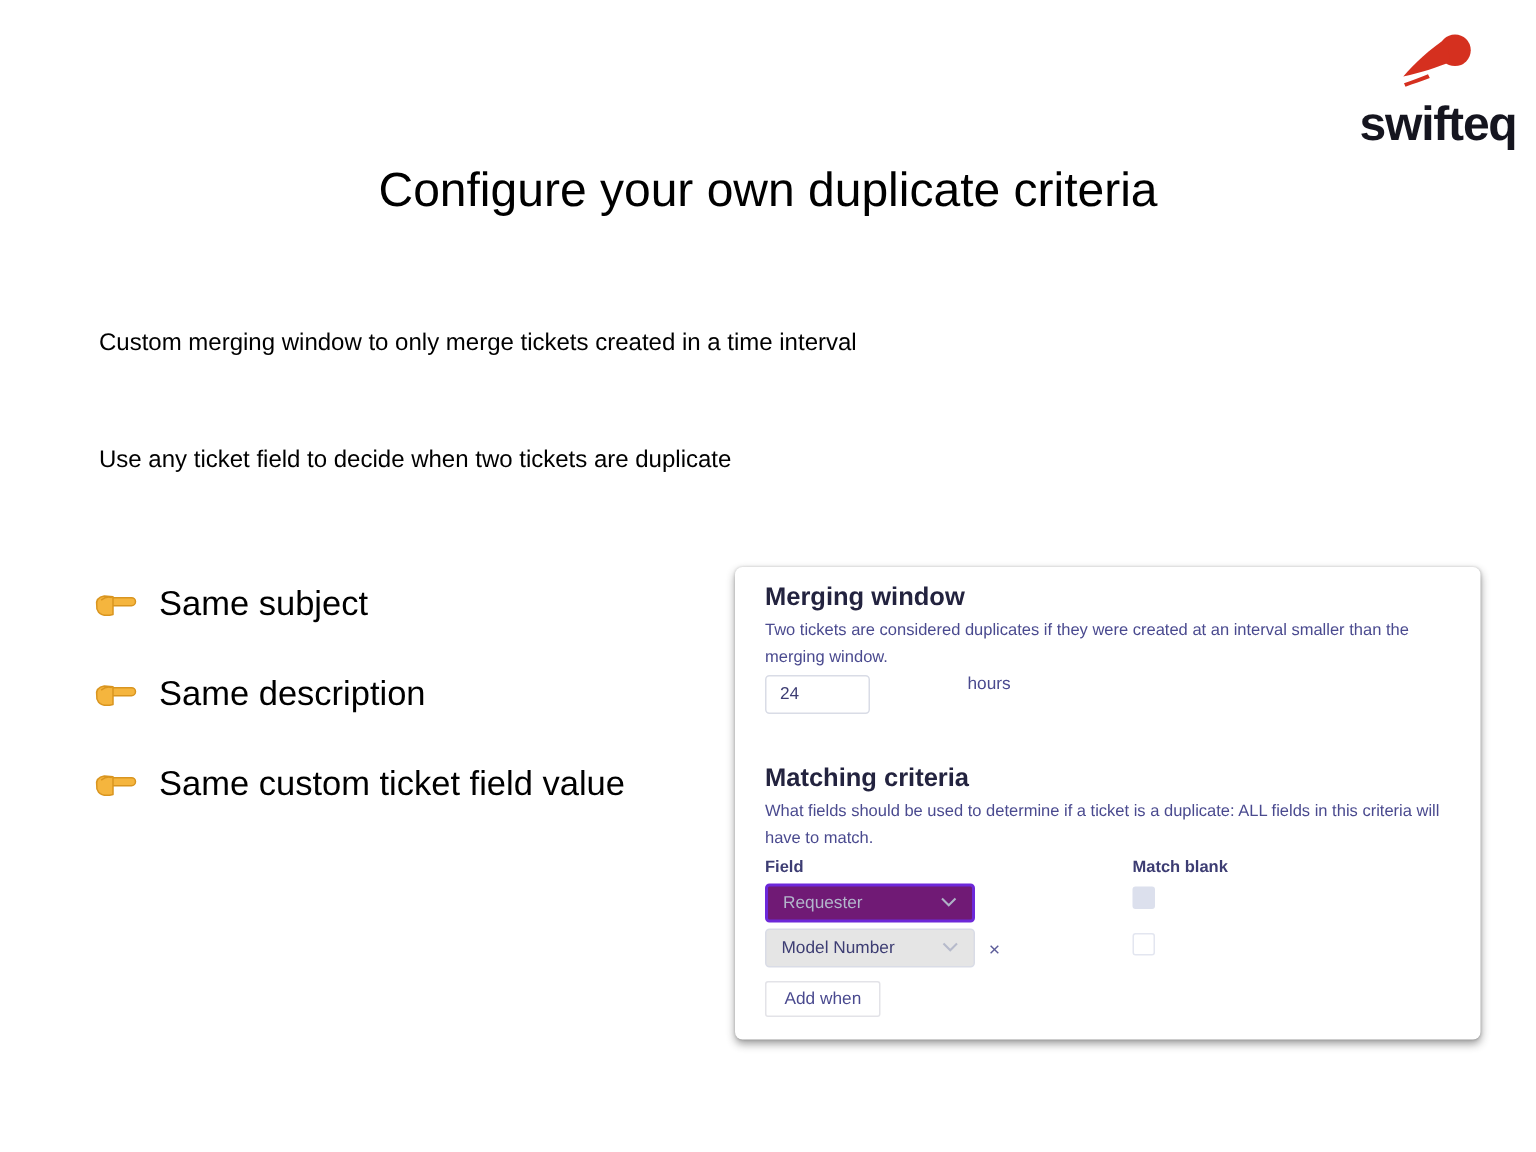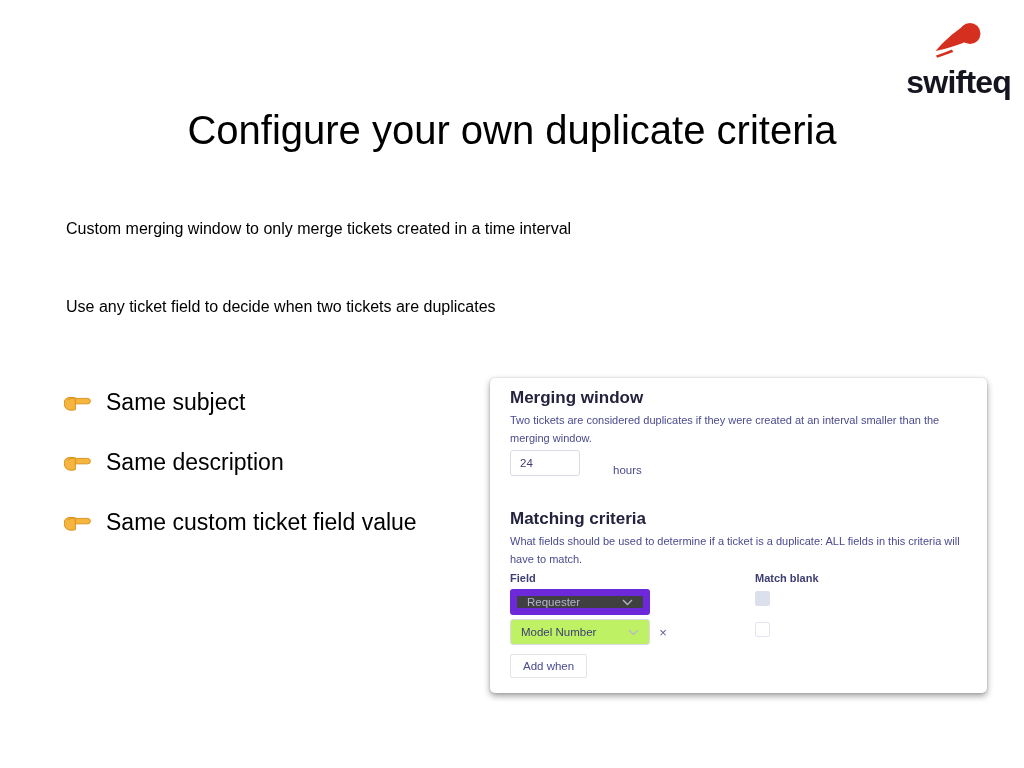--- a/index.html
+++ b/index.html
@@ -6,21 +6,21 @@
   html, body { width: 1024px; height: 768px; background: #ffffff; overflow: hidden; }
   body { font-family: "Liberation Sans", sans-serif; position: relative; }
 
   
   .logo { position: absolute; top: 21px; right: 13px; display: flex; align-items: center; gap: 5px; flex-direction: column; }
   .logo svg { display: block; }
   .logo-text { font-size: 32px; font-weight: 700; color: #15151f; letter-spacing: -0.8px; }
 
   
   .title { position: absolute; top: 108px; left: 0; width: 1024px; text-align: center;
-           font-size: 40px; font-weight: 400; color: #000000; }
+           font-size: 32px; font-weight: 400; color: #000000; }
   .intro-line { position: absolute; left: 66px; font-size: 16px; color: #000000; }
   .intro-line.l1 { top: 220px; }
   .intro-line.l2 { top: 298px; }
 
   
   .bullets { position: absolute; left: 62px; top: 388px; width: 400px; list-style: none; }
   .bullets li { display: flex; align-items: flex-start; gap: 14px; margin-bottom: 27px;
                 font-size: 23px; color: #000000; line-height: 29px; }
   .bullets li .hand { flex: 0 0 auto; margin-top: 4px; }
 
@@ -29,35 +29,35 @@
            background: #ffffff; border-radius: 5px;
            box-shadow: 0 3px 6px rgba(40,40,40,0.45), 0 0 2px rgba(0,0,0,0.18); }
   .panel h2 { position: absolute; left: 20px; font-size: 17px; font-weight: 600; color: #23233f; }
   .h-mw { top: 10px; }
   .h-mc { top: 131px; }
   .panel .desc { position: absolute; left: 20px; width: 458px; font-size: 11px;
                  line-height: 17.5px; color: #4a4a8f; }
   .desc1 { top: 34px; }
   .desc2 { top: 155px; }
 
-  .input-row { position: absolute; left: 20px; top: 72px; display: flex; align-items: flex-end; }
+  .input-row { position: absolute; left: 20px; top: 72px; display: flex; align-items: flex-start; gap: 32px; }
   .hours-input { width: 70px; height: 26px; border: 1px solid #d9dce6; border-radius: 3px;
                  padding-left: 9px; font-size: 11.5px; color: #3d3d73; outline: none;
                  font-family: "Liberation Sans", sans-serif; }
   .unit-label { margin-left: 9px; font-size: 11.5px; color: #4a4a8f; padding-left: 24px; }
 
   .col-label { position: absolute; top: 194px; font-size: 11px; font-weight: 700; color: #3d3d73; }
   .col-field { left: 20px; }
   .col-blank { left: 265px; }
 
   .select { position: absolute; left: 20px; width: 140px; height: 26px; border-radius: 3px;
             display: flex; align-items: center; justify-content: space-between;
             padding: 0 10px; font-size: 11.5px; }
-  .select.disabled { top: 211px; background: #404040; border: 7px solid #6d28d9; color: #b2b6cb; }
-  .select.enabled { top: 241px; background: #bef264; border: 1px solid #d9dce6; color: #3d3d73; cursor: pointer; }
+  .select.disabled { top: 211px; background: #701a75; border: 2px solid #6d28d9; color: #b2b6cb; }
+  .select.enabled { top: 241px; background: #e5e5e5; border: 1px solid #d9dce6; color: #3d3d73; cursor: pointer; }
   .select .chev { flex: 0 0 auto; }
 
   .remove-x { position: absolute; left: 163px; top: 241px; width: 20px; height: 26px;
               display: flex; align-items: center; justify-content: center;
               font-size: 13px; color: #5c5c99; cursor: pointer; background: none; border: none;
               font-family: "Liberation Sans", sans-serif; }
 
   .checkbox { position: absolute; left: 265px; width: 15px; height: 15px; border-radius: 2px; }
   .cb1 { top: 213px; background: #dce0ed; border: 1px solid #dce0ed; }
   .cb2 { top: 244px; background: #ffffff; border: 1px solid #e3e6f0; }
@@ -79,21 +79,21 @@
         <path d="M2 34.5 C8 32.5 13 30.5 18 28.5 L19.2 31 C14 33 8 35 3 36.8 Z"></path>
       </g>
     </svg>
   </span>
   <span class="logo-text">swifteq</span>
 </div>
 
 <h1 class="title">Configure your own duplicate criteria</h1>
 
 <p class="intro-line l1">Custom merging window to only merge tickets created in a time interval</p>
-<p class="intro-line l2">Use any ticket field to decide when two tickets are duplicates</p>
+<p class="intro-line l2">Use any ticket field to decide when two tickets are duplicate</p>
 
 <ul class="bullets">
   <li>
     <span class="hand">
       <svg width="30" height="22" viewBox="0 0 36 26">
         <g fill="#f5b53e" stroke="#d9951f" stroke-width="1.2" stroke-linejoin="round">
           <rect x="13" y="7.5" width="21" height="6.5" rx="3.2"></rect>
           <path d="M3 13.5 Q2 7.5 9 6.2 L16 6.8 L16 21 Q8 23 4.5 19.2 Q2.5 16.5 3 13.5 Z"></path>
           <path d="M6.5 9.5 Q11 6 15 7.5" fill="none"></path>
         </g>

